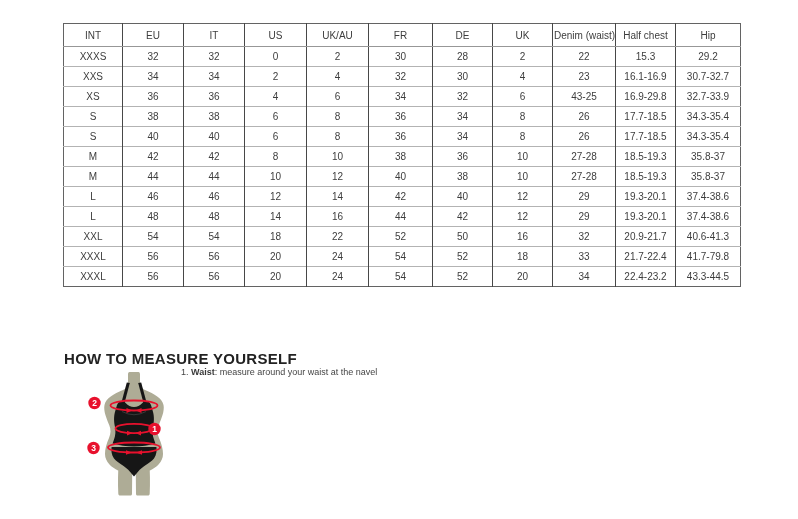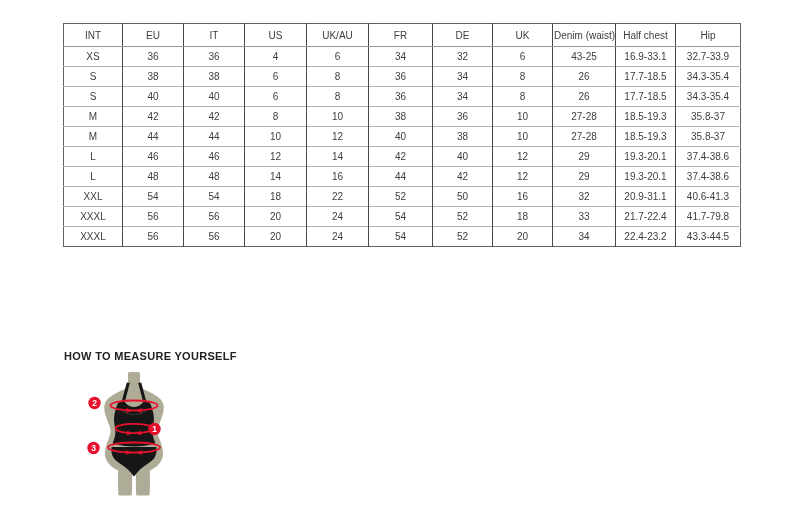--- a/index.html
+++ b/index.html
@@ -33,21 +33,21 @@
     white-space: nowrap;
     overflow: hidden;
   }
   table.size-table th { height: 23px; border-top: none; border-bottom: 1.7px solid #979797; }
   table.size-table td { height: 20px; }
   table.size-table th:first-child, table.size-table td:first-child { border-left: none; }
 
   
   .measure-heading {
     position: absolute; left: 64px; top: 350px;
-    font-size: 11px; font-weight: 700; letter-spacing: 0.3px;
+    font-size: 15px; font-weight: 700; letter-spacing: 0.3px;
     color: #222222;
   }
   .figure-wrap { position: absolute; left: 84px; top: 370px; width: 100px; height: 128px; }
   .instructions { position: absolute; left: 181px; top: 367px; width: 560px; }
   .instr-item {
     font-size: 9px; color: #454545; line-height: 11px;
     margin-bottom: 4.7px; white-space: nowrap;
   }
   .instr-item b { color: #3a3a3a; }
 </style>
@@ -81,30 +81,56 @@
             <th>FR</th>
             <th>DE</th>
             <th>UK</th>
             <th>Denim (waist)</th>
             <th>Half chest</th>
             <th>Hip</th>
           </tr>
       </thead>
       <tbody>
           <tr>
+            <td>XXXS</td>
+            <td>32</td>
+            <td>32</td>
+            <td>0</td>
+            <td>2</td>
+            <td>30</td>
+            <td>28</td>
+            <td>2</td>
+            <td>22</td>
+            <td>15.3</td>
+            <td>29.2</td>
+          </tr>
+          <tr>
+            <td>XXS</td>
+            <td>34</td>
+            <td>34</td>
+            <td>2</td>
+            <td>4</td>
+            <td>32</td>
+            <td>30</td>
+            <td>4</td>
+            <td>23</td>
+            <td>16.1-16.9</td>
+            <td>30.7-32.7</td>
+          </tr>
+          <tr>
             <td>XS</td>
             <td>36</td>
             <td>36</td>
             <td>4</td>
             <td>6</td>
             <td>34</td>
             <td>32</td>
             <td>6</td>
             <td>43-25</td>
-            <td>16.9-33.1</td>
+            <td>16.9-29.8</td>
             <td>32.7-33.9</td>
           </tr>
           <tr>
             <td>S</td>
             <td>38</td>
             <td>38</td>
             <td>6</td>
             <td>8</td>
             <td>36</td>
             <td>34</td>
@@ -181,21 +207,21 @@
           <tr>
             <td>XXL</td>
             <td>54</td>
             <td>54</td>
             <td>18</td>
             <td>22</td>
             <td>52</td>
             <td>50</td>
             <td>16</td>
             <td>32</td>
-            <td>20.9-31.1</td>
+            <td>20.9-21.7</td>
             <td>40.6-41.3</td>
           </tr>
           <tr>
             <td>XXXL</td>
             <td>56</td>
             <td>56</td>
             <td>20</td>
             <td>24</td>
             <td>54</td>
             <td>52</td>
@@ -297,15 +323,16 @@
         <text x="10.5" y="36" fill="#ffffff">2</text>
         <circle cx="70.5" cy="59" r="6.2" fill="#e8112d"></circle>
         <text x="70.5" y="62" fill="#ffffff">1</text>
         <circle cx="9.5" cy="78" r="6.2" fill="#e8112d"></circle>
         <text x="9.5" y="81" fill="#ffffff">3</text>
       </g>
     </svg>
   </div>
 
   <div class="instructions">
+      <div class="instr-item"><span>1. </span><b>Waist</b><span>: measure around your waist at the navel</span></div>
     </div>
 
 </div>
 
 </body></html>

